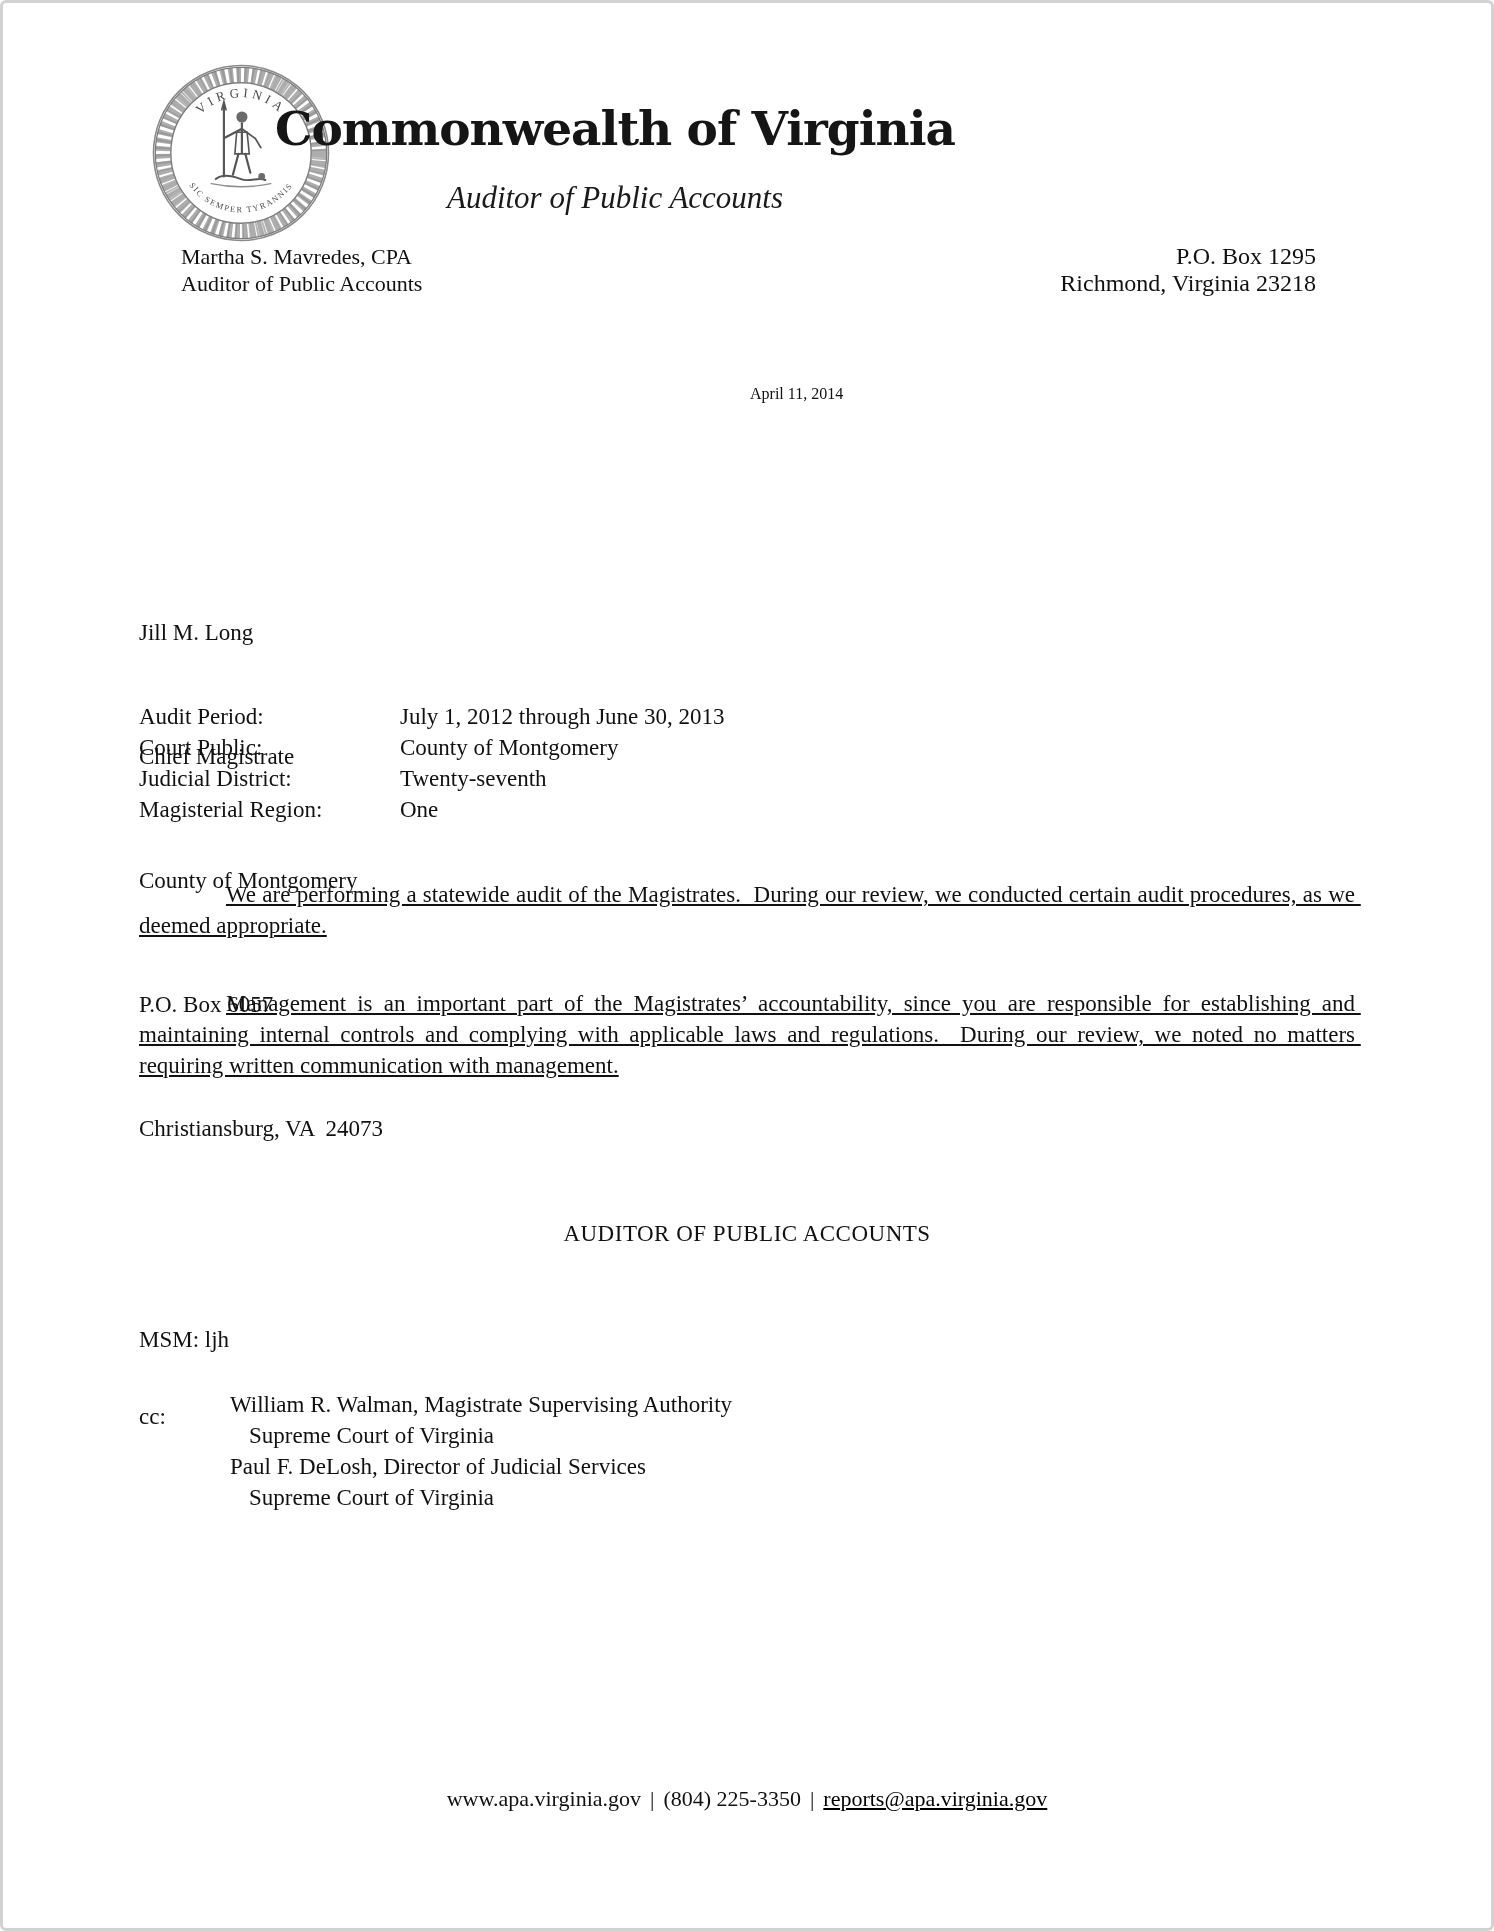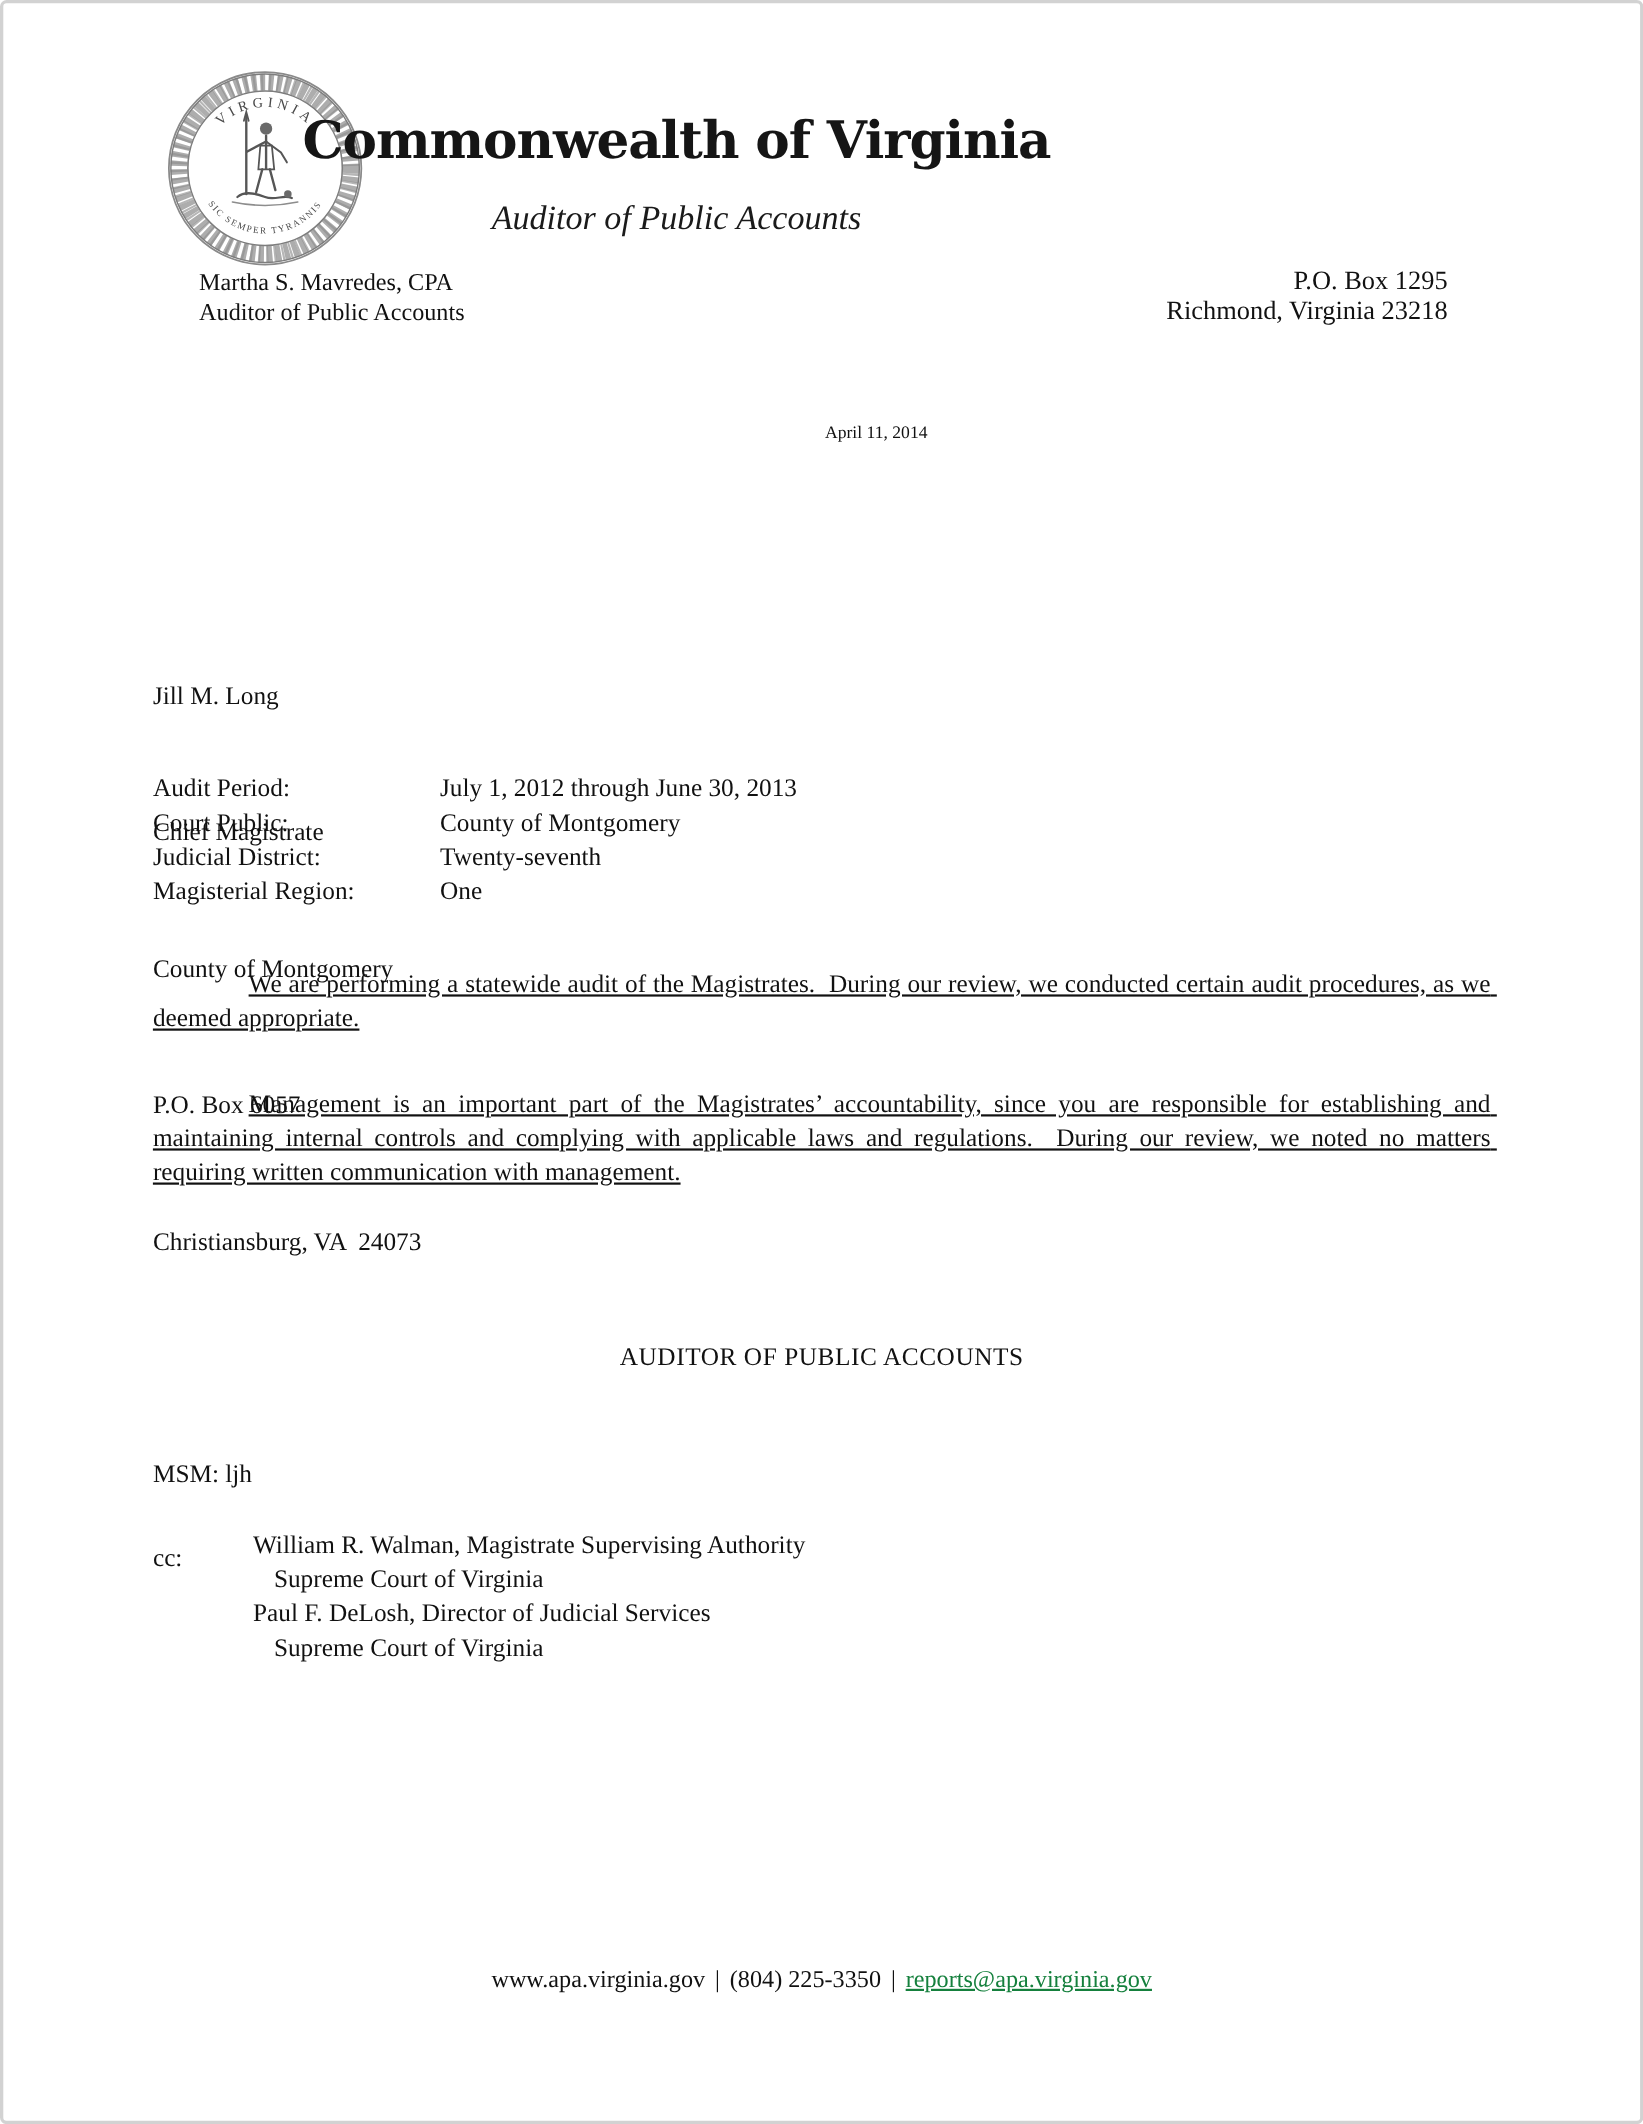--- a/index.html
+++ b/index.html
@@ -110,21 +110,21 @@
   .cc-entries { margin-left: 91px; }
   .cc-entry.indent-1 { padding-left: 19px; }
 
   .footer {
     position: absolute;
     left: 0; right: 0; bottom: 116px;
     text-align: center;
     font-size: 22px;
   }
   .footer .sep { margin: 0 9px; }
-  .footer-email { color: #15803d; text-decoration: underline; cursor: pointer; }
+  .footer-email { color: #000000; text-decoration: underline; cursor: pointer; }
 </style>
 </head>
 <body>
 
 <div class="page">
 
   <div class="seal">
     <svg viewBox="0 0 100 100" width="180" height="180">
       <defs>
         <path id="sealTopArc" d="M 19,50 A 31,31 0 0 1 81,50" fill="none"></path>

